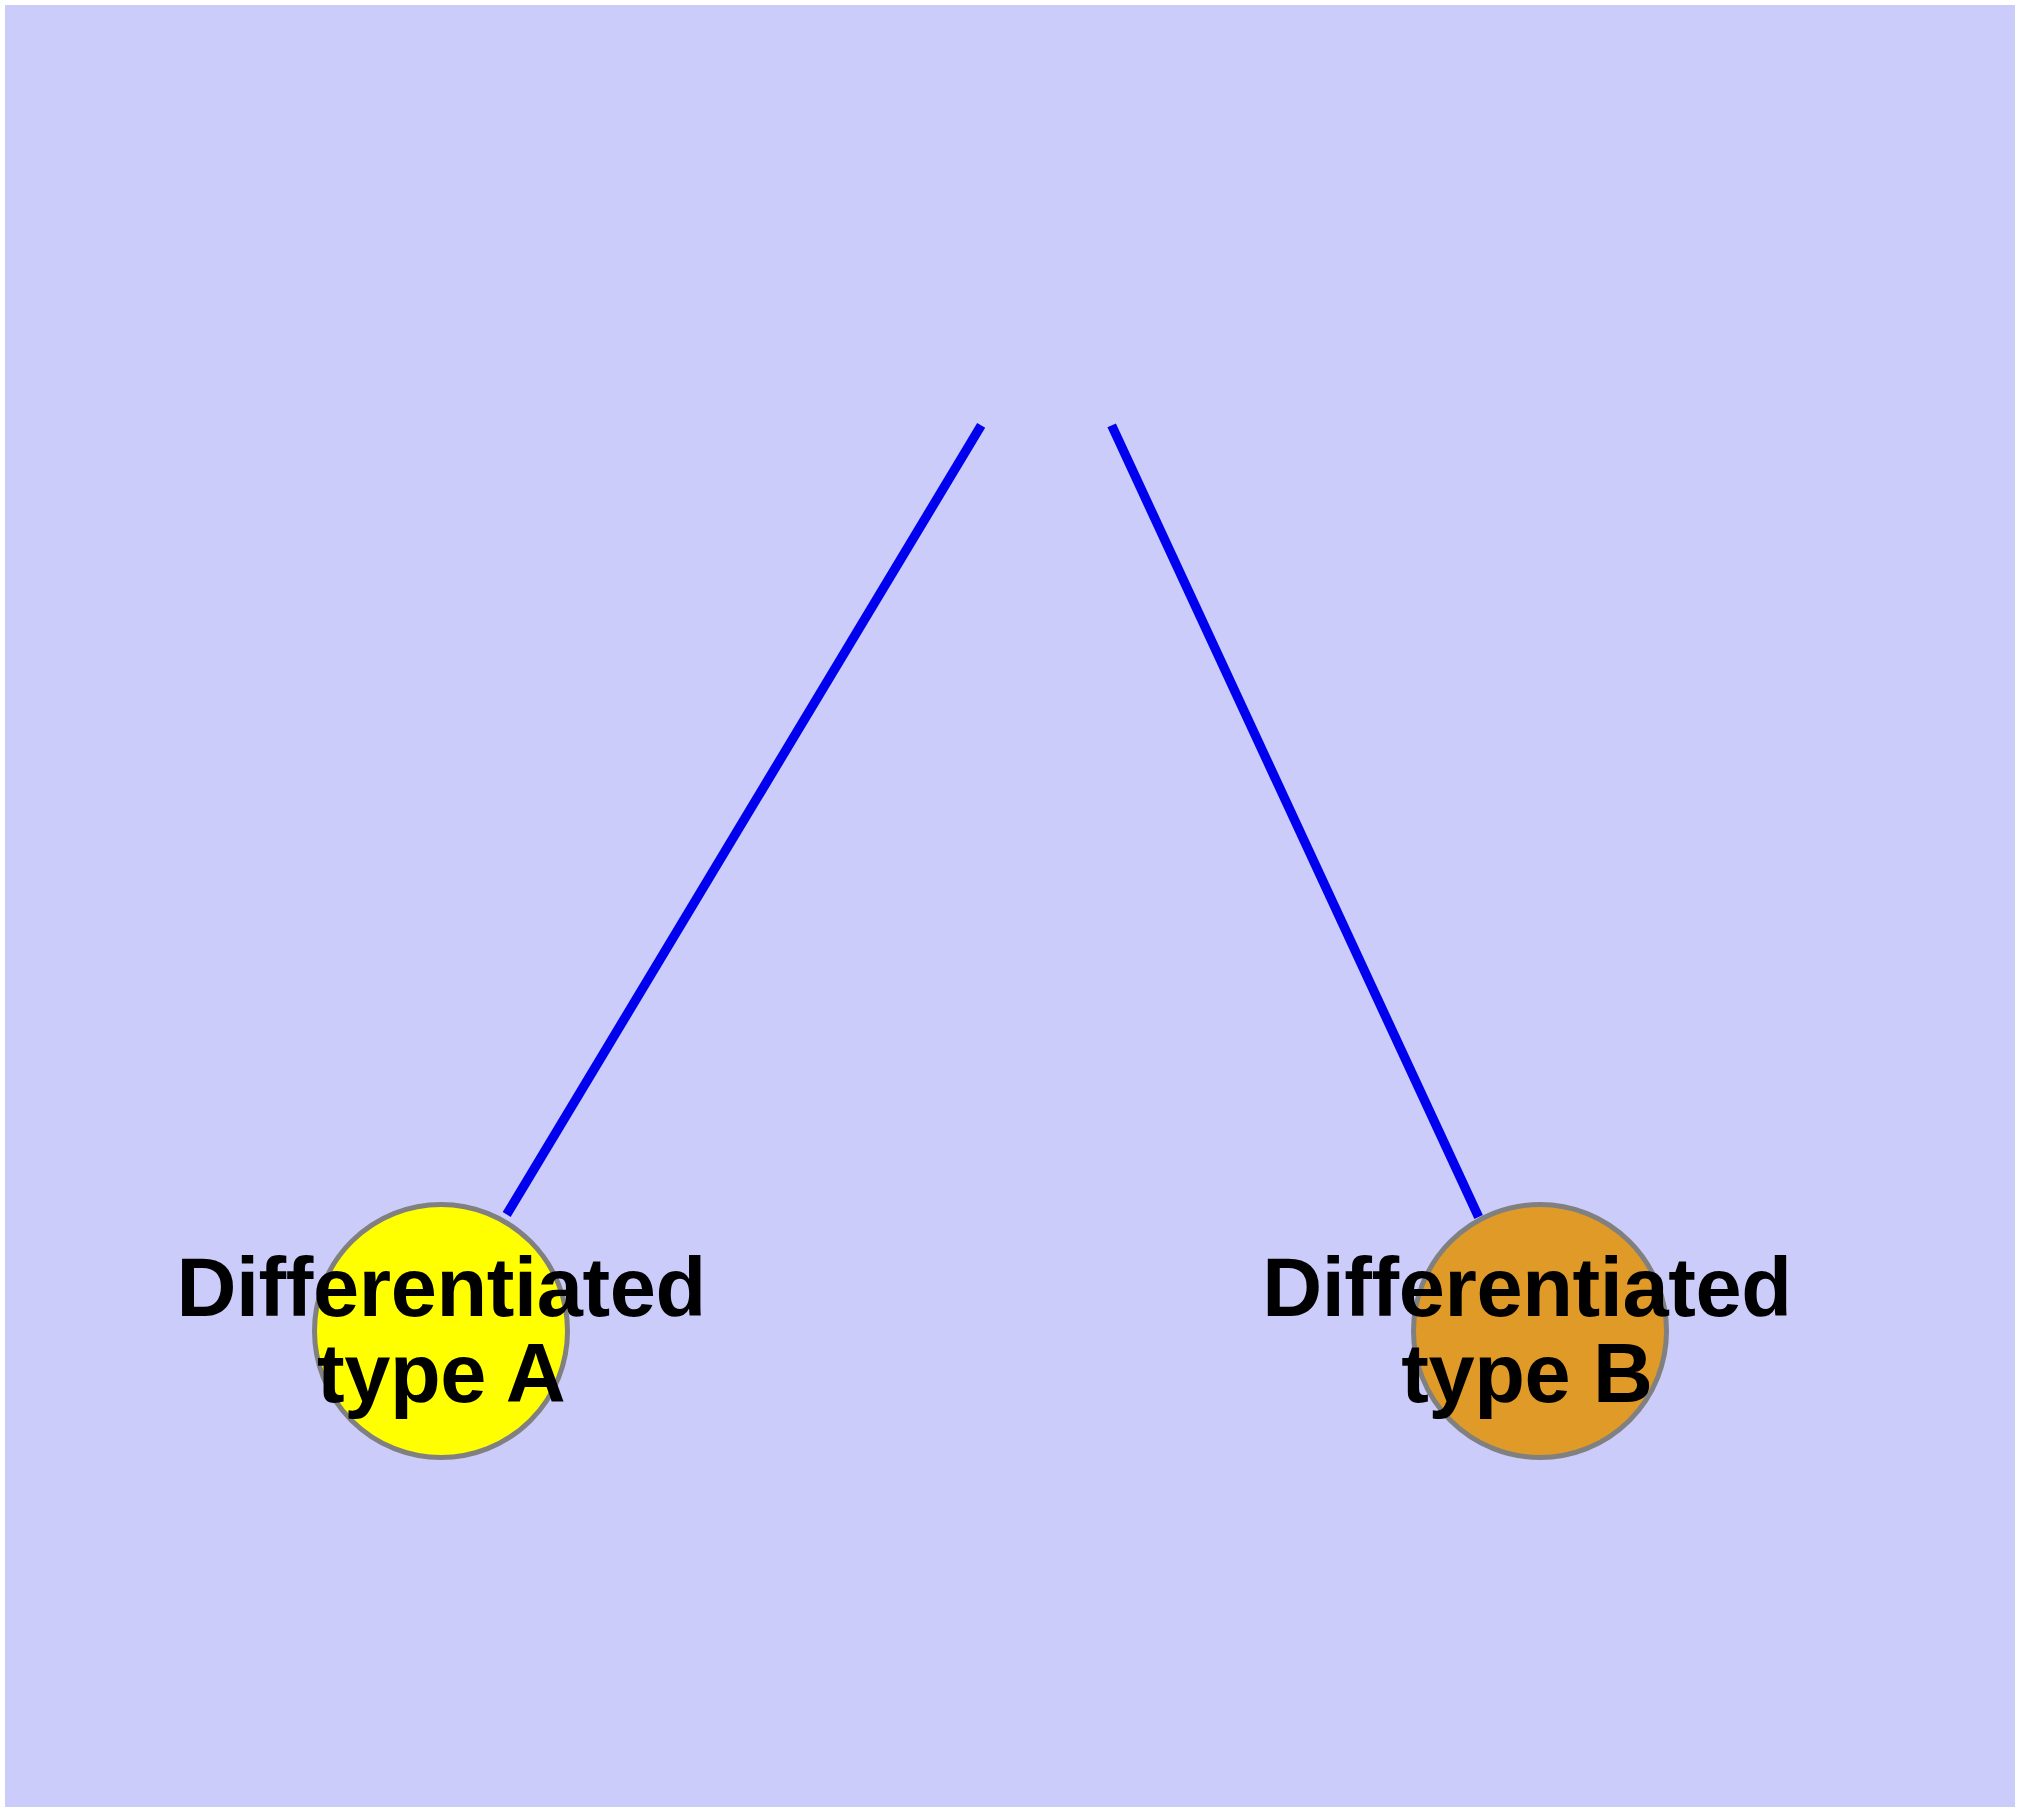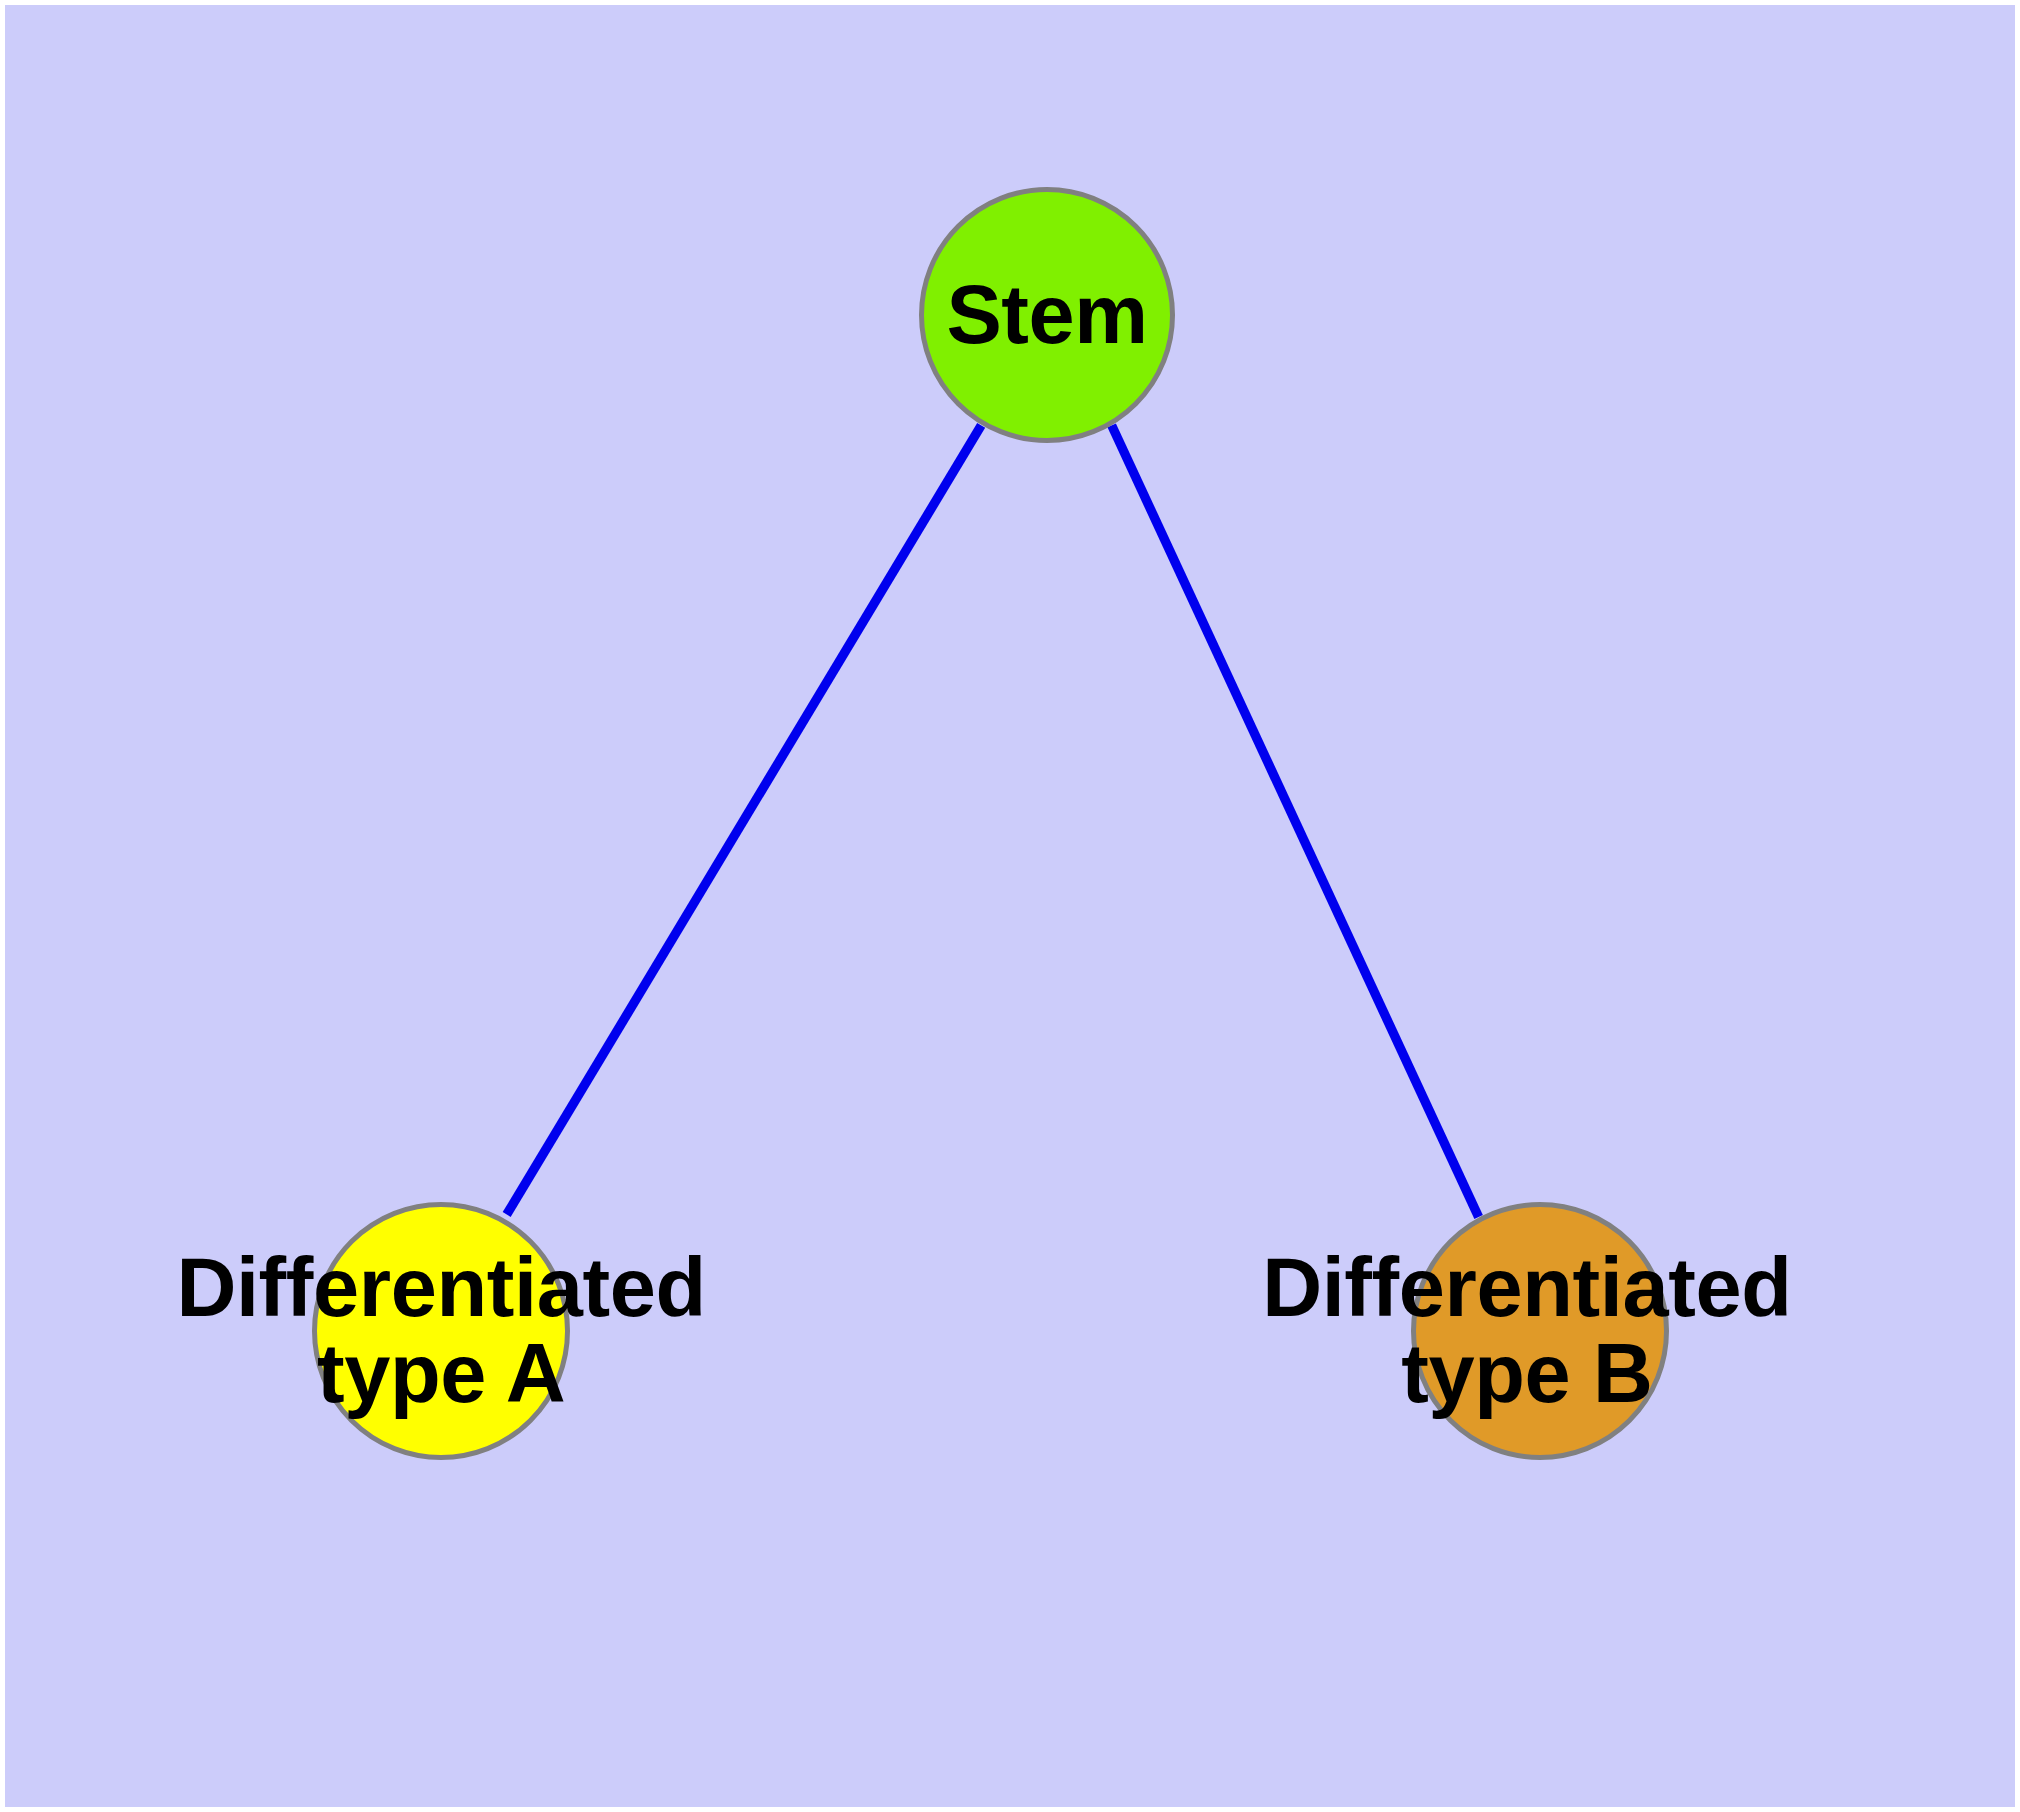--- a/index.html
+++ b/index.html
@@ -62,23 +62,20 @@
 </head>
 <body>
 
 <div id="graph-canvas" style="background: rgb(204, 204, 250);">
 
   <svg id="edge-layer" viewBox="0 0 2372 2126" preserveAspectRatio="none">
     <line stroke="#0000ee" stroke-width="11" stroke-linecap="butt" x1="1152" y1="496" x2="592" y2="1427"></line>
     <line stroke="#0000ee" stroke-width="11" stroke-linecap="butt" x1="1306" y1="496" x2="1739" y2="1430"></line>
   </svg>
 
-  <div class="node" style="left: 914px; top: 182px; width: 256px; height: 256px; background: rgb(128, 240, 0); border-color: rgb(128, 128, 128);">
-    <span class="node-label">Stem</span>
-  </div>
 
   <div class="node" style="left: 307px; top: 1197px; width: 258px; height: 258px; background: rgb(255, 255, 0); border-color: rgb(128, 128, 128);">
     <span class="node-label">Differentiated
 type A</span>
   </div>
 
   <div class="node" style="left: 1406px; top: 1197px; width: 258px; height: 258px; background: rgb(224, 154, 40); border-color: rgb(128, 128, 128);">
     <span class="node-label shift-left">Differentiated
 type B</span>
   </div>

